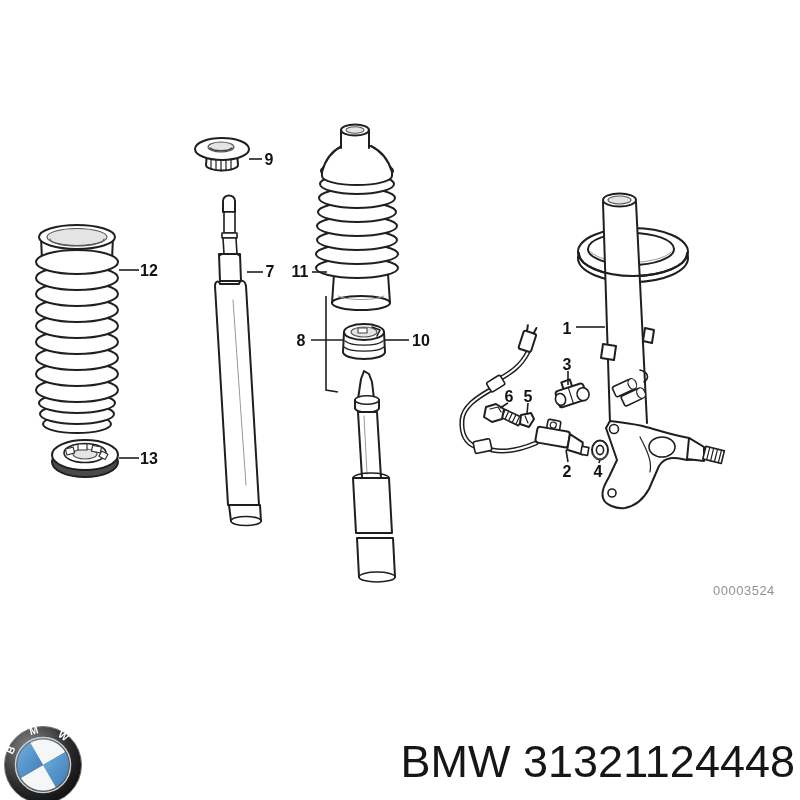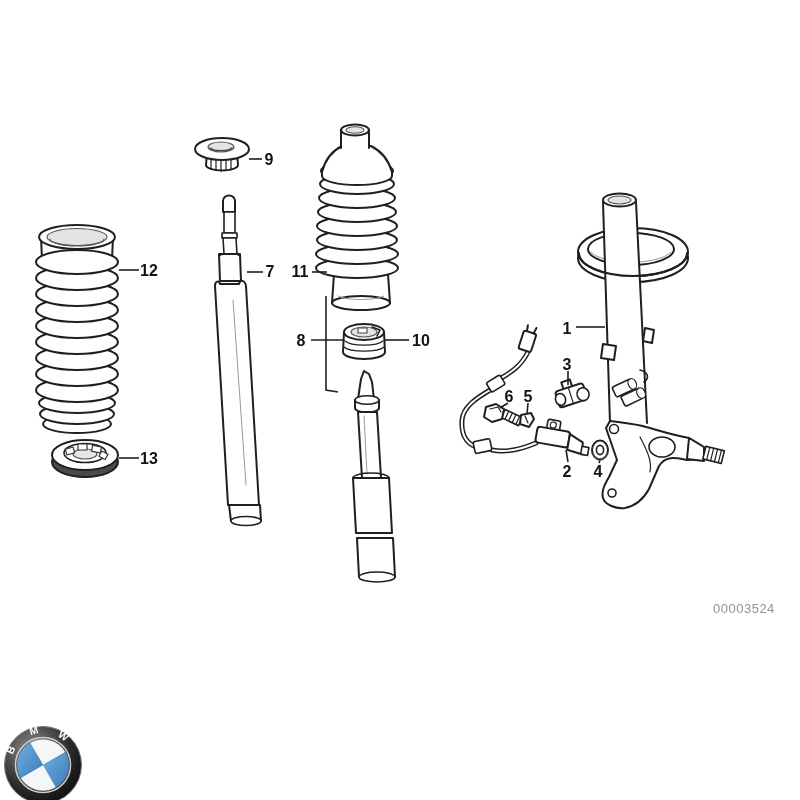--- a/index.html
+++ b/index.html
@@ -8,21 +8,21 @@
   svg{display:block;}
   .diagram-svg{position:absolute;left:0;top:0;}
   .part{stroke:#1f1f1f;stroke-width:2;fill:#fff;stroke-linecap:round;stroke-linejoin:round;}
   .part .thin{stroke-width:1.2;}
   .part .med{stroke-width:1.6;}
   .part .shade{fill:#e4e4e4;stroke:#555;stroke-width:1.1;}
   .part .dark{fill:#4a4a4a;}
   .part .hl{stroke:#9a9a9a;stroke-width:1;fill:none;}
   #callout-layer text{font:bold 16px "Liberation Sans",sans-serif;fill:#121212;text-anchor:middle;}
   #callout-layer line{stroke:#1f1f1f;stroke-width:1.6;}
-  .watermark{position:absolute;left:713px;top:601px;font-size:13px;color:#929292;
+  .watermark{position:absolute;left:713px;top:583px;font-size:13px;color:#929292;
              letter-spacing:0.5px;font-weight:400;}
   .footer-text{position:absolute;right:5px;top:739px;font-size:45px;line-height:1;
                color:#161616;white-space:nowrap;}
   .brand-logo{position:absolute;left:3px;top:724px;}
   .logo-letter{font:bold 10.5px "Liberation Sans",sans-serif;fill:#fff;text-anchor:middle;}
 </style>
 </head>
 <body>
 
 <div class="page">
@@ -280,14 +280,15 @@
         <circle r="26" fill="none" stroke="#6b7378" stroke-width="0.8"></circle>
       </g>
       <g>
         <text class="logo-letter" transform="translate(-29,-13.5) rotate(-65)">B</text>
         <text class="logo-letter" transform="translate(-8.3,-30.9) rotate(-15)">M</text>
         <text class="logo-letter" transform="translate(18.4,-26.2) rotate(35)">W</text>
       </g>
     </g>
   </svg>
 
+  <div class="footer-text">BMW 31321124448</div>
 
 </div>
 
 </body></html>

